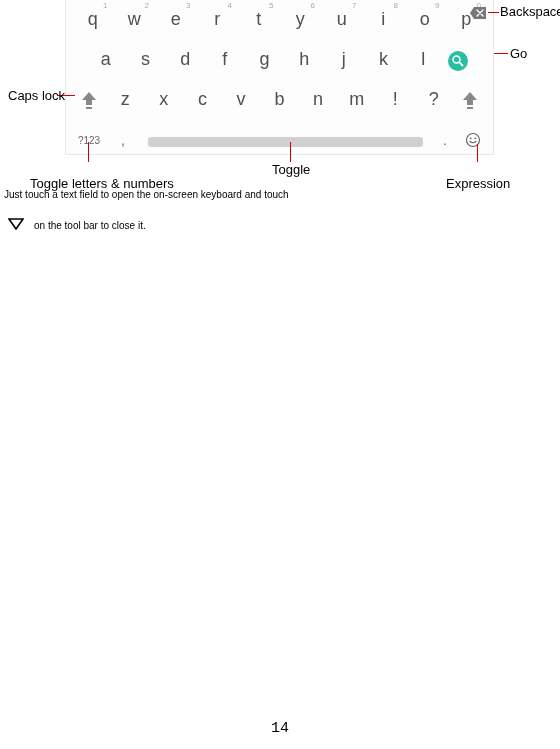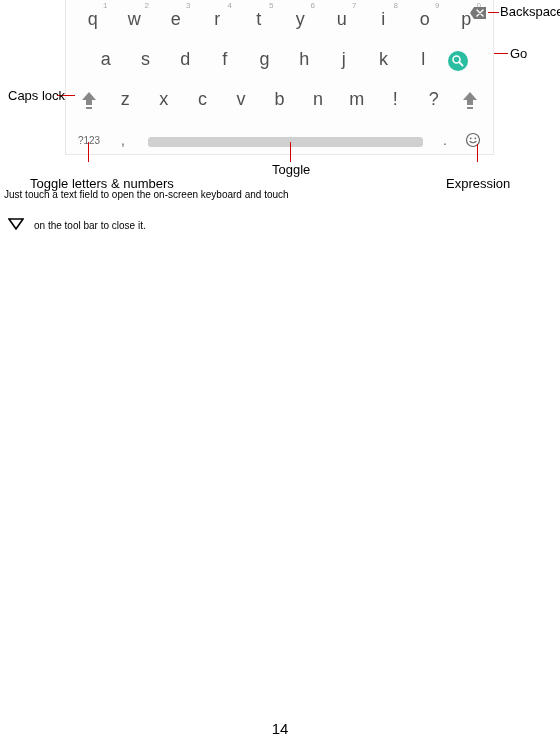--- a/index.html
+++ b/index.html
@@ -76,20 +76,21 @@
     position:absolute;left:0;right:0;top:188px;
     font-size:10px;line-height:1.4;padding:0 4px;
   }
   .para .l1{display:block;margin-bottom:16px;}
   .para .l2{display:flex;align-items:center;}
   .para .tri{display:inline-block;margin:0 10px 0 4px;}
 
   .pagenum{
     position:absolute;bottom:12px;left:0;right:0;text-align:center;
     font-size:15px;
+    font-family:Liberation Mono, monospace;
   }
 </style>
 </head>
 <body>
 
 <div class="page">
 
   <div class="kb">
 
     <div class="kb-row row1">

